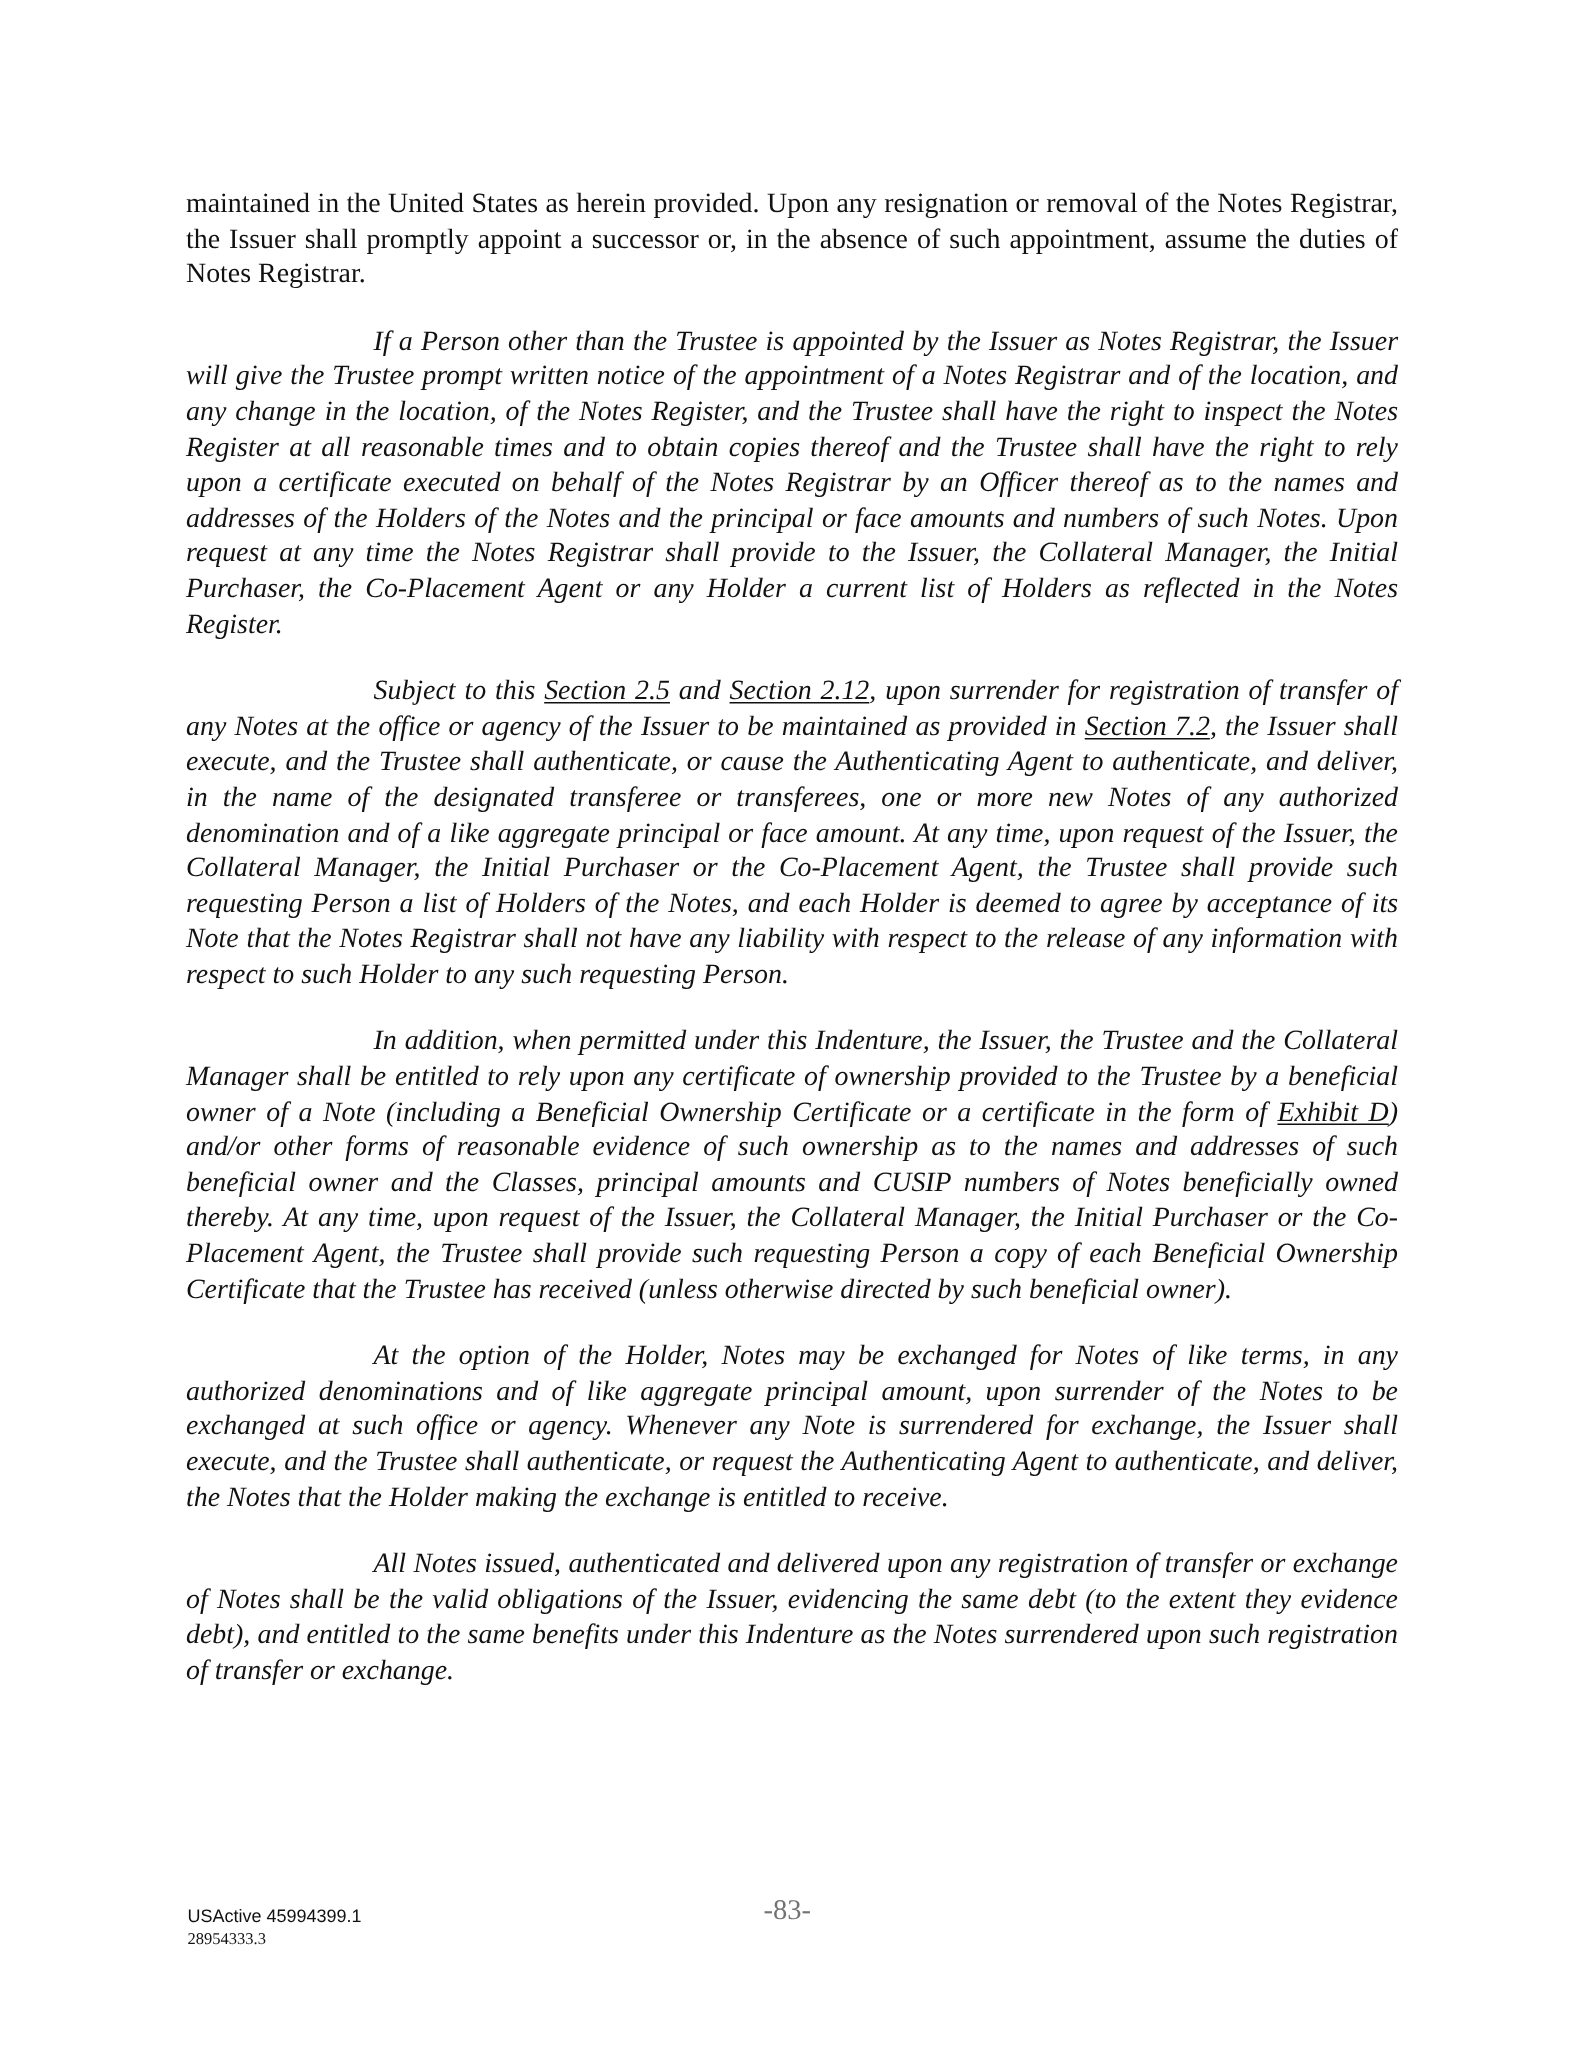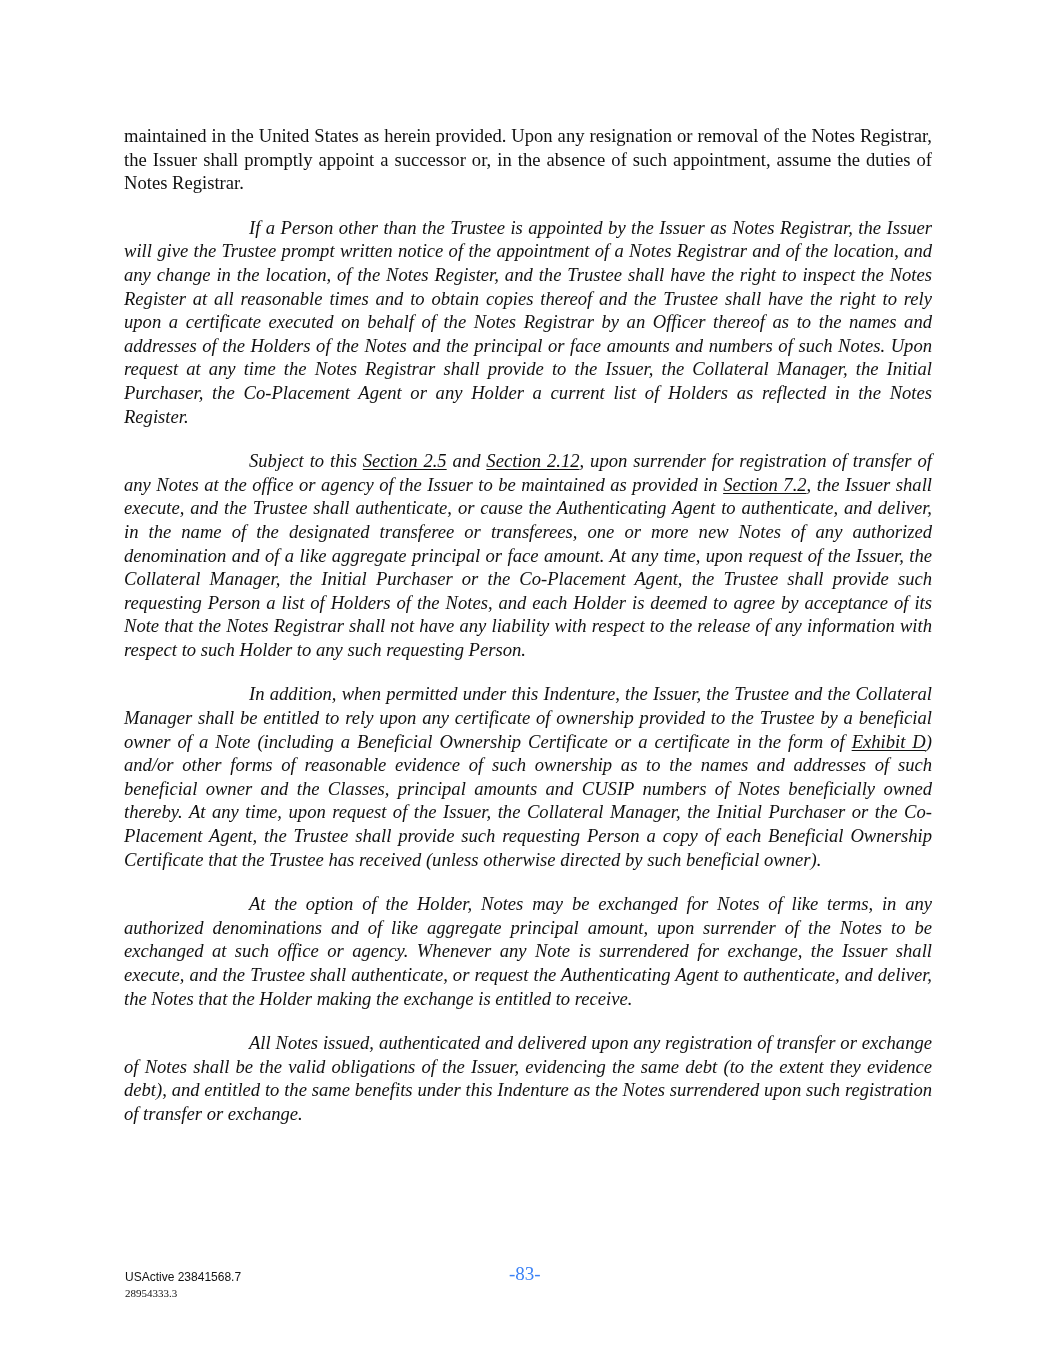--- a/index.html
+++ b/index.html
@@ -14,34 +14,34 @@
   .para.indent { text-indent: 125px; font-style: italic; }
   .para:first-child { text-indent: 0; }
   .u { text-decoration: underline; text-underline-offset: 2px; }
   .footer-left {
     position: absolute; left: 125px; top: 1269px;
     font-family: "Liberation Sans", sans-serif; font-size: 12px; color: #111; line-height: 16px;
   }
   .footer-left .sub { font-family: "Liberation Serif", serif; font-size: 11px; }
   .page-number {
     position: absolute; left: 509px; top: 1263px;
-    font-family: "Liberation Serif", serif; font-size: 19px; color: #3b82f6; text-align: center;
+    font-family: "Liberation Serif", serif; font-size: 19px; color: #737373; text-align: center;
   }
 </style>
 </head>
 <body>
 
 <div class="page">
   <div class="content">
     <p class="para"><span>maintained in the United States as herein provided.  Upon any resignation or removal of the Notes Registrar, the Issuer shall promptly appoint a successor or, in the absence of such appointment, assume the duties of Notes Registrar.</span></p>
     <p class="para indent"><span>If a Person other than the Trustee is appointed by the Issuer as Notes Registrar, the Issuer will give the Trustee prompt written notice of the appointment of a Notes Registrar and of the location, and any change in the location, of the Notes Register, and the Trustee shall have the right to inspect the Notes Register at all reasonable times and to obtain copies thereof and the Trustee shall have the right to rely upon a certificate executed on behalf of the Notes Registrar by an Officer thereof as to the names and addresses of the Holders of the Notes and the principal or face amounts and numbers of such Notes.  Upon request at any time the Notes Registrar shall provide to the Issuer, the Collateral Manager, the Initial Purchaser, the Co-Placement Agent or any Holder a current list of Holders as reflected in the Notes Register.</span></p>
     <p class="para indent"><span>Subject to this </span><span class="u">Section 2.5</span><span> and </span><span class="u">Section 2.12</span><span>, upon surrender for registration of transfer of any Notes at the office or agency of the Issuer to be maintained as provided in </span><span class="u">Section 7.2</span><span>, the Issuer shall execute, and the Trustee shall authenticate, or cause the Authenticating Agent to authenticate, and deliver, in the name of the designated transferee or transferees, one or more new Notes of any authorized denomination and of a like aggregate principal or face amount. At any time, upon request of the Issuer, the Collateral Manager, the Initial Purchaser or the Co-Placement Agent, the Trustee shall provide such requesting Person a list of Holders of the Notes, and each Holder is deemed to agree by acceptance of its Note that the Notes Registrar shall not have any liability with respect to the release of any information with respect to such Holder to any such requesting Person.</span></p>
     <p class="para indent"><span>In addition, when permitted under this Indenture, the Issuer, the Trustee and the Collateral Manager shall be entitled to rely upon any certificate of ownership provided to the Trustee by a beneficial owner of a Note (including a Beneficial Ownership Certificate or a certificate in the form of </span><span class="u">Exhibit D</span><span>) and/or other forms of reasonable evidence of such ownership as to the names and addresses of such beneficial owner and the Classes, principal amounts and CUSIP numbers of Notes beneficially owned thereby.  At any time, upon request of the Issuer, the Collateral Manager, the Initial Purchaser or the Co-Placement Agent, the Trustee shall provide such requesting Person a copy of each Beneficial Ownership Certificate that the Trustee has received (unless otherwise directed by such beneficial owner).</span></p>
     <p class="para indent"><span>At the option of the Holder, Notes may be exchanged for Notes of like terms, in any authorized denominations and of like aggregate principal amount, upon surrender of the Notes to be exchanged at such office or agency.  Whenever any Note is surrendered for exchange, the Issuer shall execute, and the Trustee shall authenticate, or request the Authenticating Agent to authenticate, and deliver, the Notes that the Holder making the exchange is entitled to receive.</span></p>
     <p class="para indent"><span>All Notes issued, authenticated and delivered upon any registration of transfer or exchange of Notes shall be the valid obligations of the Issuer, evidencing the same debt (to the extent they evidence debt), and entitled to the same benefits under this Indenture as the Notes surrendered upon such registration of transfer or exchange.</span></p>
   </div>
 
   <div class="footer-left">
-    <div>USActive 23841568.7</div>
+    <div>USActive 45994399.1</div>
     <div class="sub">28954333.3</div>
   </div>
   <div class="page-number">-83-</div>
 </div>
 
 </body></html>

